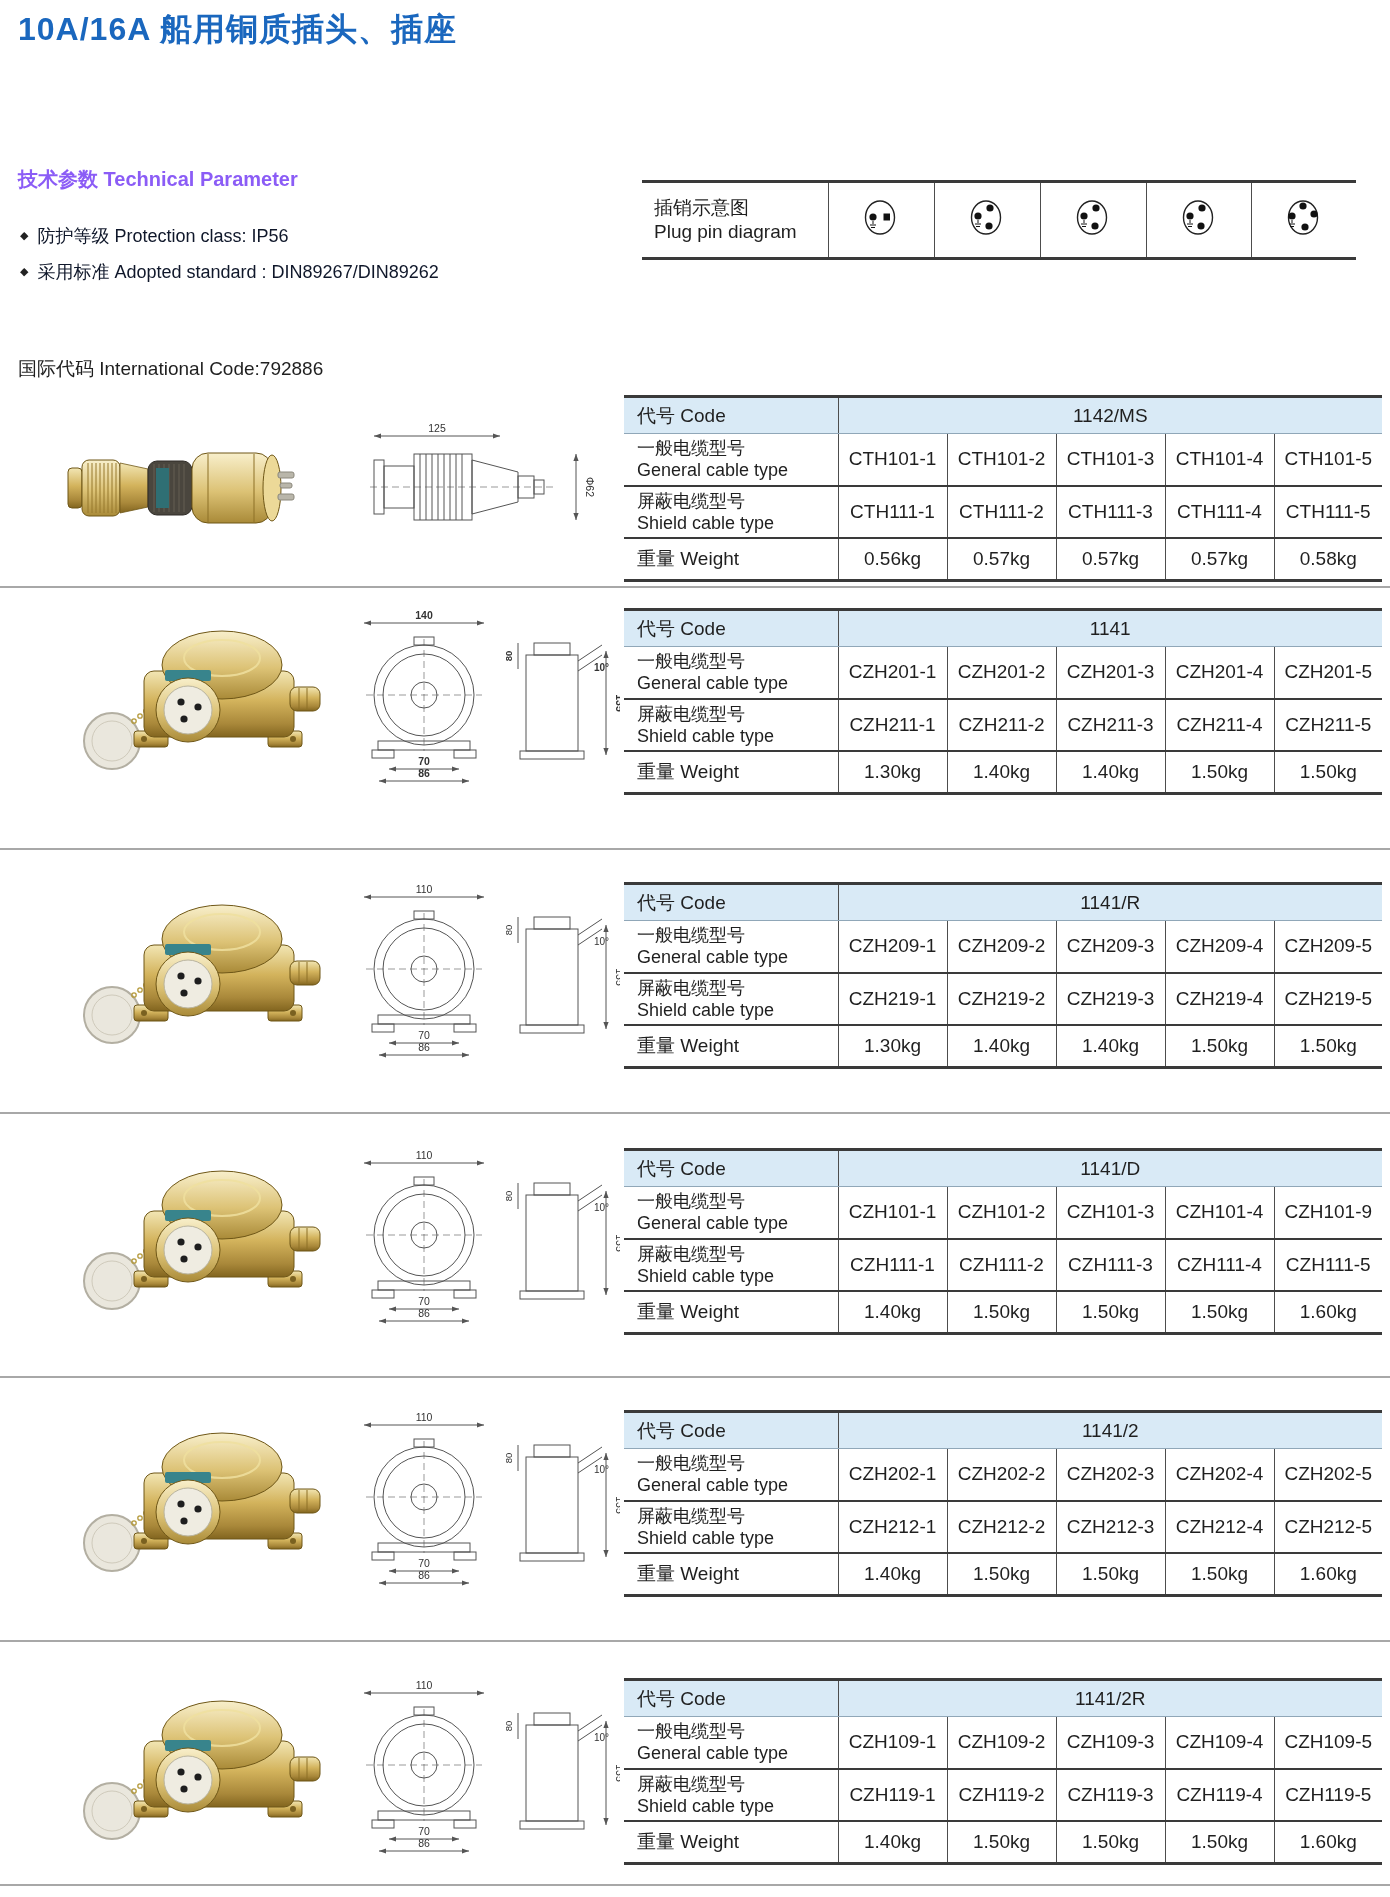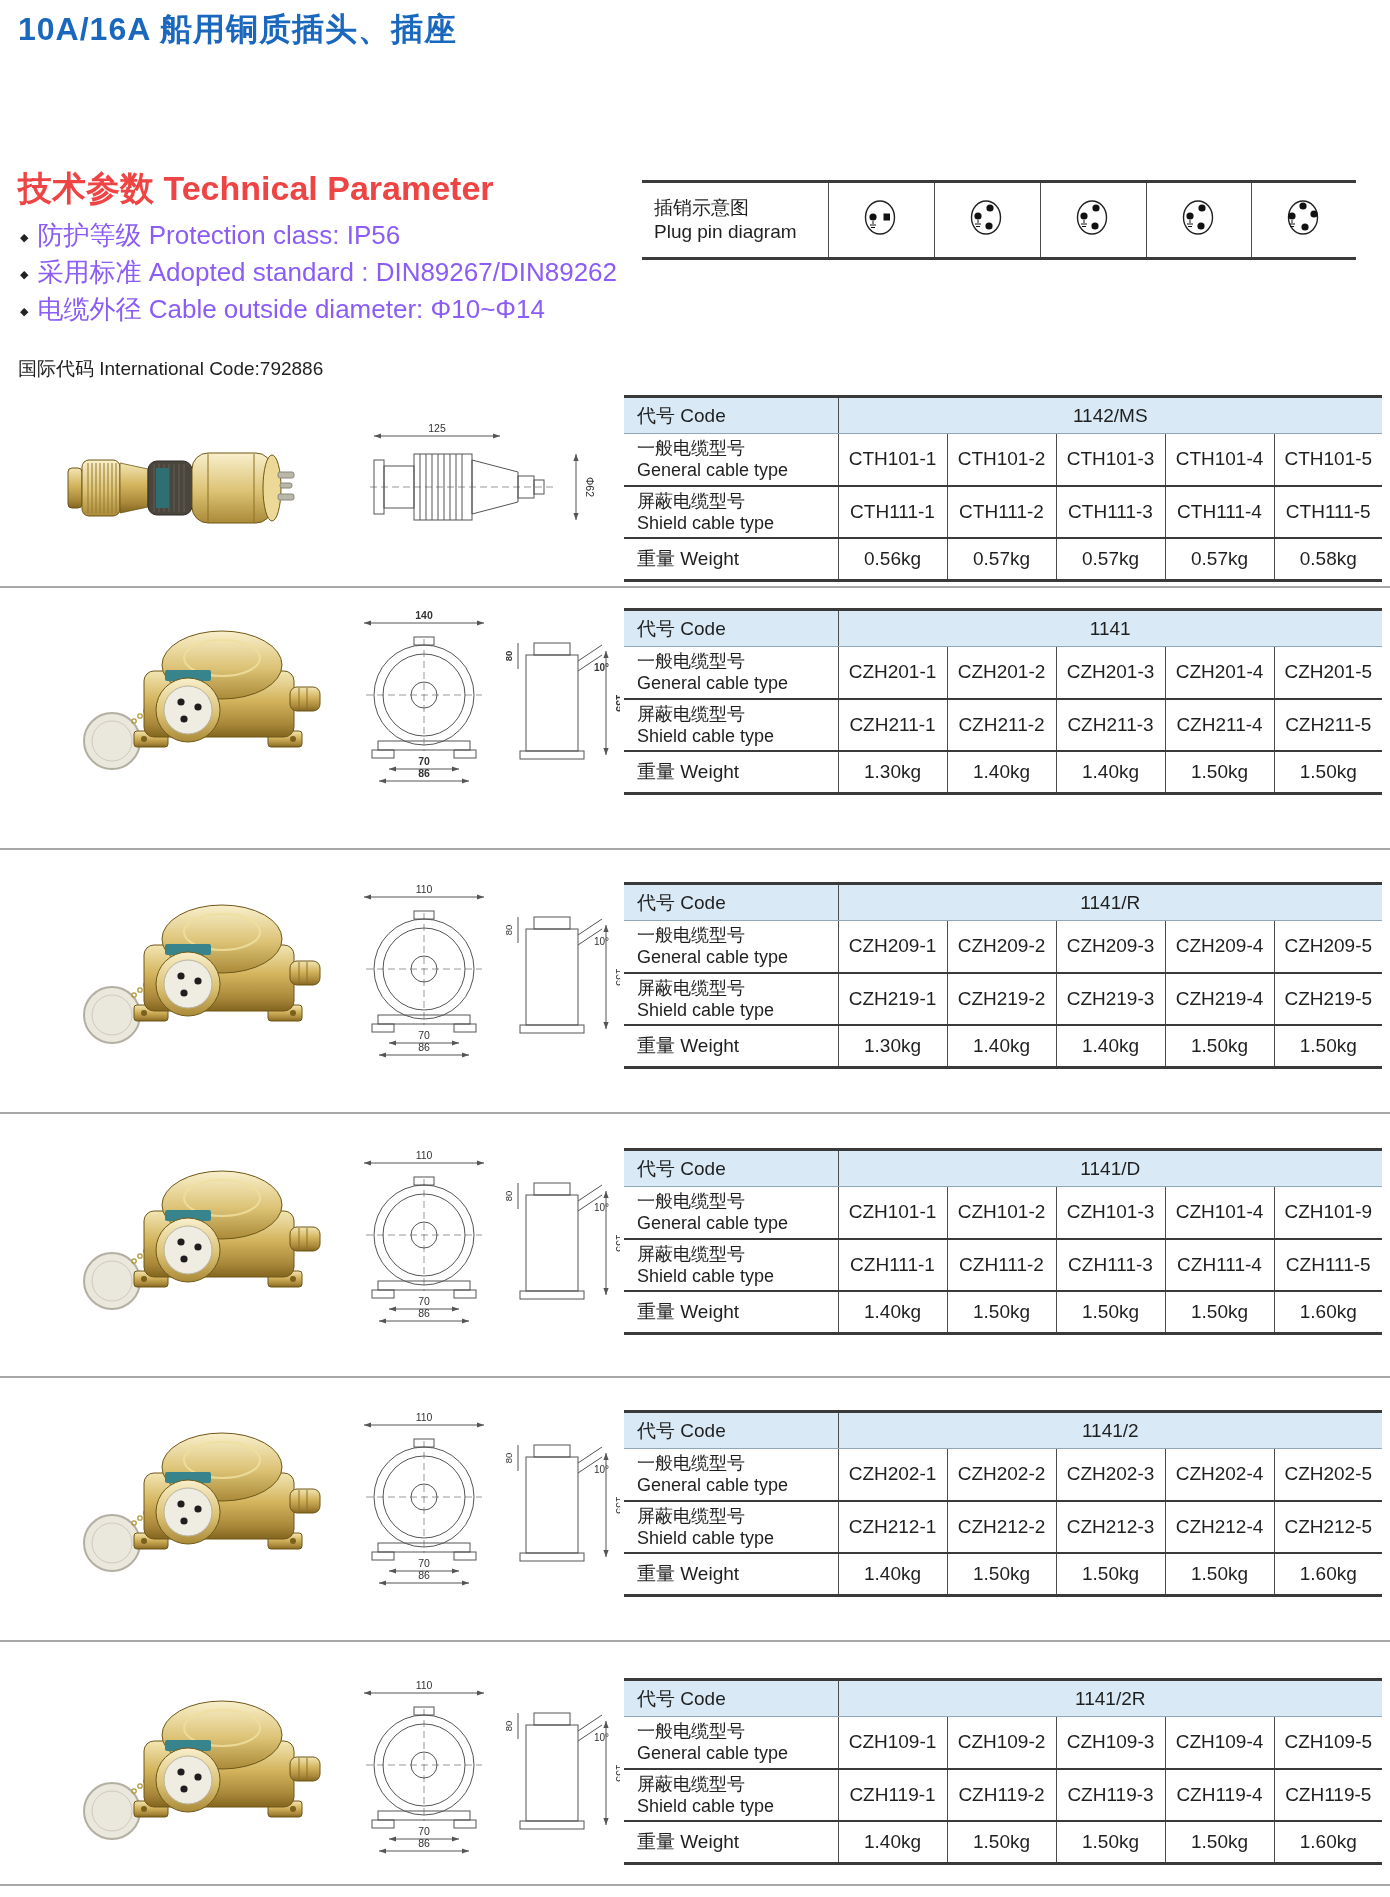--- a/index.html
+++ b/index.html
@@ -1,23 +1,23 @@
 <!DOCTYPE html>
 <html><head>
 <meta charset="utf-8">
 <style>
   *{margin:0;padding:0;box-sizing:border-box}
   html,body{background:#ffffff}
   .page{position:relative;width:1390px;height:1897px;background:#fff;overflow:hidden;
         font-family:"Liberation Sans","DejaVu Sans",sans-serif;color:#2b2b2b}
   .title-cn{position:absolute;left:18px;top:8px;font-size:32px;font-weight:bold;color:#1a67be;letter-spacing:1px;white-space:nowrap}
   .title-en{position:absolute;left:19px;top:62px;font-size:24px;font-weight:bold;color:#1a67be;letter-spacing:.5px}
-  .tech-heading{position:absolute;left:18px;top:166px;font-size:34px;font-weight:600;color:#ef4444;white-space:nowrap}
+  .tech-heading{position:absolute;left:18px;top:166px;font-size:20px;font-weight:600;color:#8b5cf6;white-space:nowrap}
   .bullets{position:absolute;left:20px;top:218px;list-style:none}
-  .bullets li{font-size:26px;line-height:35px;color:#8b5cf6;white-space:nowrap}
+  .bullets li{font-size:18px;line-height:35px;color:#0f172a;white-space:nowrap}
   .bullets li::before{content:"\25C6";font-size:11px;vertical-align:3px;margin-right:9px;color:#222}
   .intl-code{position:absolute;left:18px;top:356px;font-size:19px;color:#1f1f1f;white-space:nowrap}
 
   table{border-collapse:collapse;table-layout:fixed;background:#fff}
   .vtable{position:absolute;left:642px;top:180px;width:714px;
           border-top:3px solid #3a3a3a;border-bottom:3px solid #3a3a3a}
   .vtable td{border-left:1px solid #4d4d4d;text-align:center;vertical-align:middle;font-size:20px;color:#1f1f1f}
   .vtable td:first-child{border-left:none;text-align:left;padding-left:12px}
   .vtable tr.v-row td{border-bottom:2px solid #3a3a3a;height:60px}
   .vtable tr.p-row td{height:77px}
@@ -57,21 +57,20 @@
         </linearGradient>
       </defs>
     </svg>
   </div>
 
   <h1 class="title-cn">10A/16A 船用铜质插头、插座</h1>
   <h3 class="tech-heading">技术参数 Technical Parameter</h3>
   <ul class="bullets" id="bullets">
       <li>防护等级 Protection class: IP56</li>
       <li>采用标准 Adopted standard : DIN89267/DIN89262</li>
-      <li>电缆外径 Cable outside diameter: Φ10~Φ14</li>
     </ul>
   <div class="intl-code">国际代码 International Code:792886</div>
 
   <table class="vtable" id="voltage-table">
       <colgroup>
         <col style="width: 186px;">
         <col style="width: 106px;">
         <col style="width: 106px;">
         <col style="width: 106px;">
         <col style="width: 105px;">

